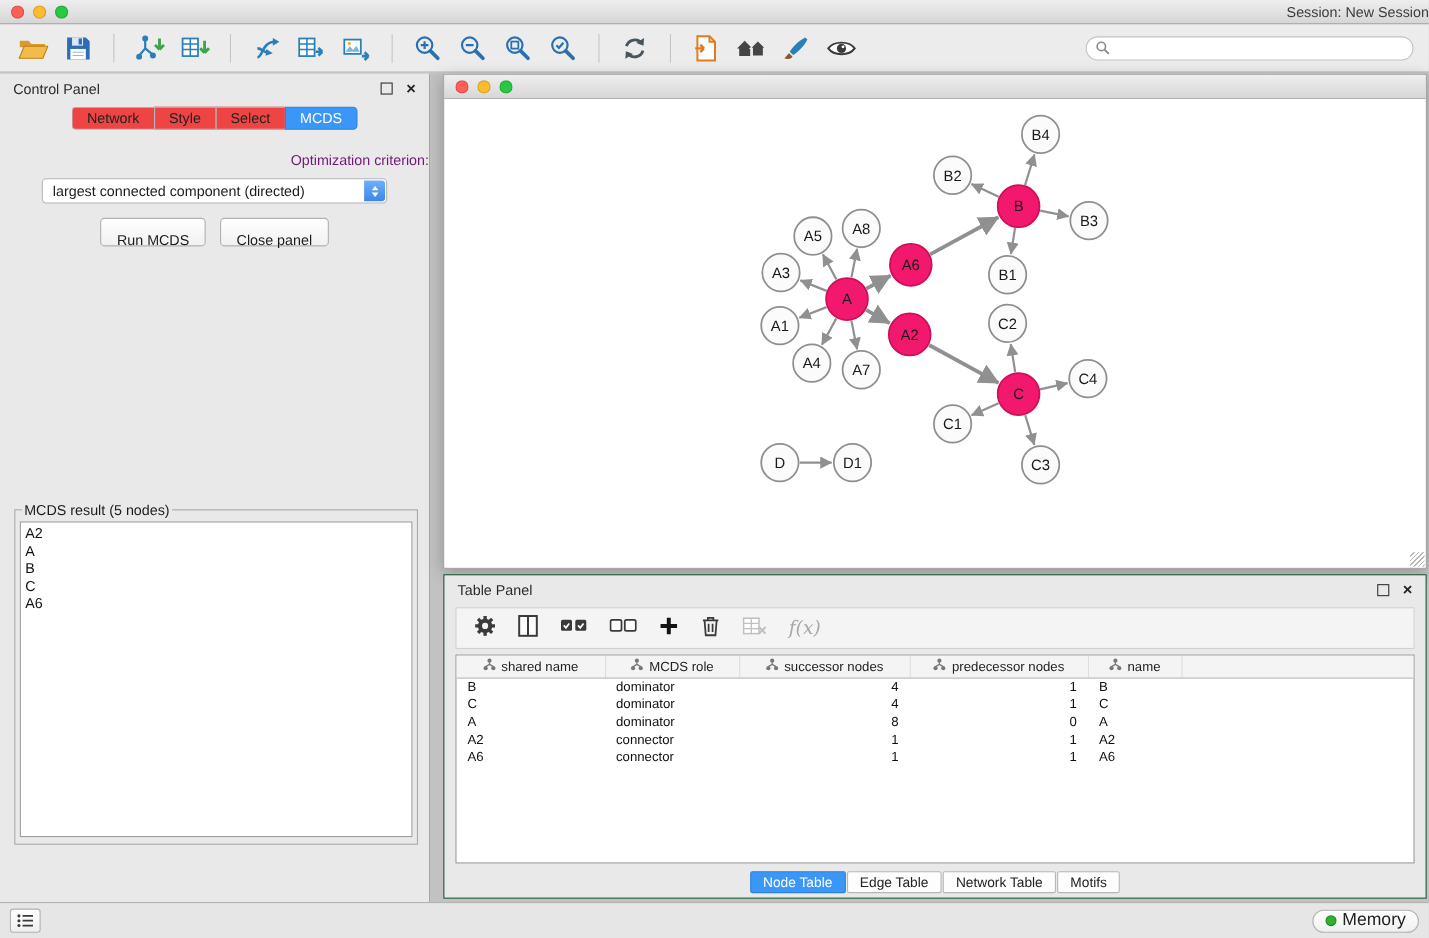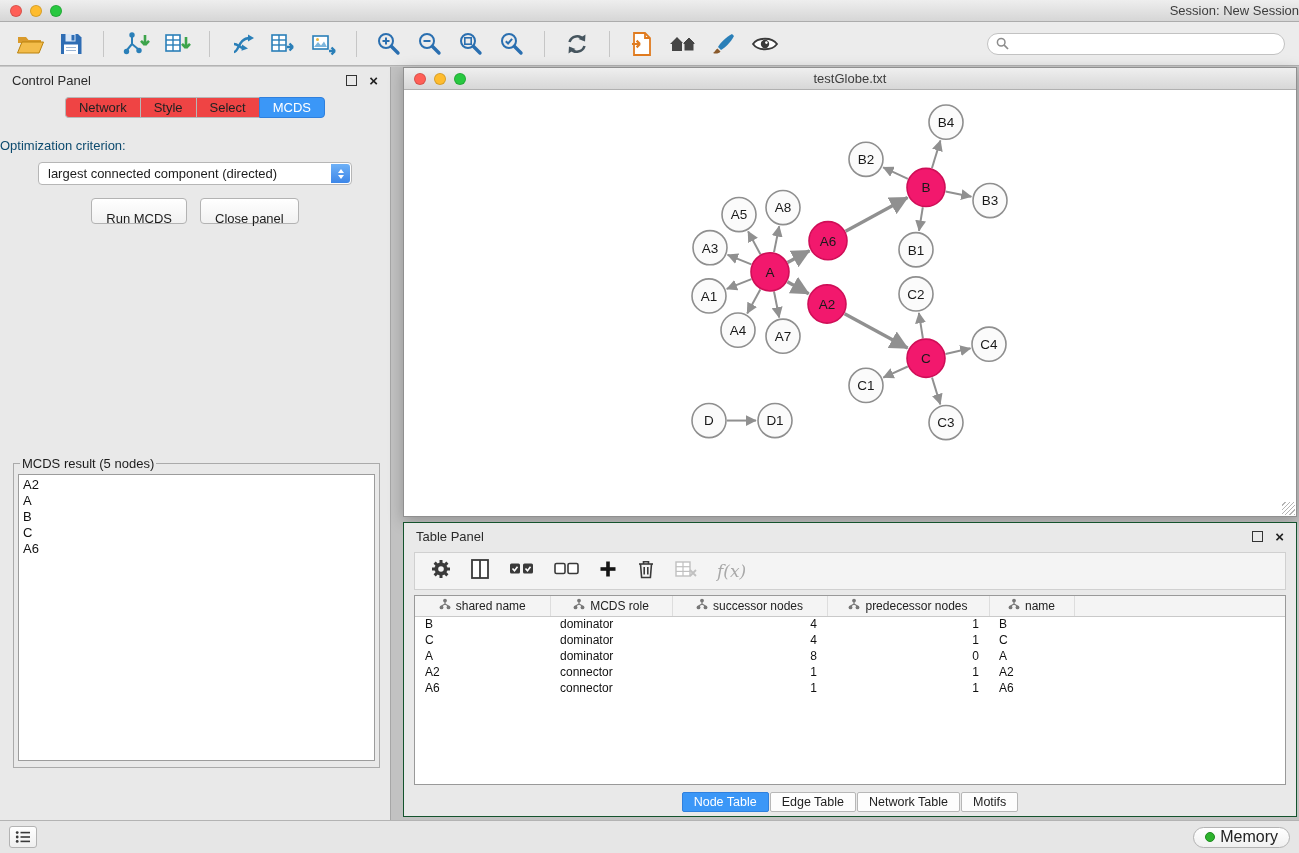--- a/index.html
+++ b/index.html
@@ -26,21 +26,21 @@
   .control-panel{position:absolute;left:0;top:0;width:391px;bottom:0;background:#e9e9e9;border-right:1px solid #a6a6a6;}
   .panel-header{height:26px;display:flex;align-items:center;padding:0 12px;font-size:13px;color:#2b2b2b;}
   .panel-header .spacer{flex:1;}
   .float-btn{width:11px;height:11px;border:1.5px solid #333;margin-right:12px;display:inline-block;}
   .close-btn{font-size:15px;font-weight:bold;color:#222;line-height:11px;}
   .cp-tabs{display:flex;justify-content:center;margin-top:4px;}
   .cp-tab{font-size:13px;padding:2px 13px;border:1px solid #b7b7b7;background:#ef4444;border-right:none;color:#222;height:21px;display:flex;align-items:center;}
   .cp-tab:first-child{border-radius:4px 0 0 4px;}
   .cp-tab:last-child{border-right:1px solid #b7b7b7;border-radius:0 4px 4px 0;}
   .cp-tab.active{background:#3b97f7;border-color:#2f80dd;color:#fff;}
-  .opt-label{text-align:left;font-size:13px;margin-top:20px;color:#0c4a6e;}
+  .opt-label{text-align:right;font-size:13px;margin-top:20px;color:#701a75;}
   .dropdown{margin:9px auto 0;width:314px;height:23px;background:#fff;border:1px solid #b6b6b6;border-radius:4px;display:flex;align-items:center;font-size:13px;position:relative;padding-left:9px;color:#1c1c1c;}
   .dropdown .stepper{position:absolute;right:1px;top:1px;bottom:1px;width:19px;background:linear-gradient(#6eb1f7,#3c86e8);border-radius:0 3px 3px 0;display:flex;flex-direction:column;align-items:center;justify-content:center;gap:2px;}
   .tri-up{width:0;height:0;border-left:3.5px solid transparent;border-right:3.5px solid transparent;border-bottom:4.5px solid #fff;}
   .tri-down{width:0;height:0;border-left:3.5px solid transparent;border-right:3.5px solid transparent;border-top:4.5px solid #fff;}
   .btn-row{display:flex;justify-content:center;gap:13px;margin-top:13px;}
   .push-btn{font-family:inherit;font-size:13px;height:22px;padding:12px 14px;background:linear-gradient(#ffffff,#f1f1f1);border:1px solid #b3b3b3;border-radius:4px;color:#1c1c1c;}
   .result-fieldset{position:absolute;left:13px;right:10px;top:389px;bottom:52px;border:1px solid #aaaaaa;padding:3px 4px 6px;background:#e9e9e9;}
   .result-fieldset legend{font-size:13px;color:#1c1c1c;padding:0 2px;margin-left:2px;}
   .result-box{width:100%;height:100%;background:#fff;border:1px solid #9c9c9c;overflow:auto;padding:2px 4px;}
   .result-item{font-size:13px;line-height:16px;color:#111;}
@@ -261,21 +261,20 @@
     </fieldset>
   </div>
 
   <div class="network-window">
     <div class="net-titlebar">
       <div class="traffic">
         <span class="light" style="background:#ff5f57"></span>
         <span class="light" style="background:#febc2e"></span>
         <span class="light" style="background:#28c840"></span>
       </div>
-      <div class="net-title">testGlobe.txt</div>
     </div>
     <div class="net-canvas">
       <svg id="net-svg" viewBox="0 0 892 424" preserveAspectRatio="none">
         <defs>
           <marker id="arrowhead" viewBox="0 0 8 8" refX="7.5" refY="4" markerWidth="5.5" markerHeight="5.5" orient="auto">
             <path d="M0,0 L8,4 L0,8 z" fill="#909090"></path>
           </marker>
         </defs>
         <g id="edge-layer">
             <line x1="347.4" y1="188.3" x2="322.7" y2="198.0" stroke="#909090" stroke-width="2" marker-end="url(#arrowhead)"></line>

